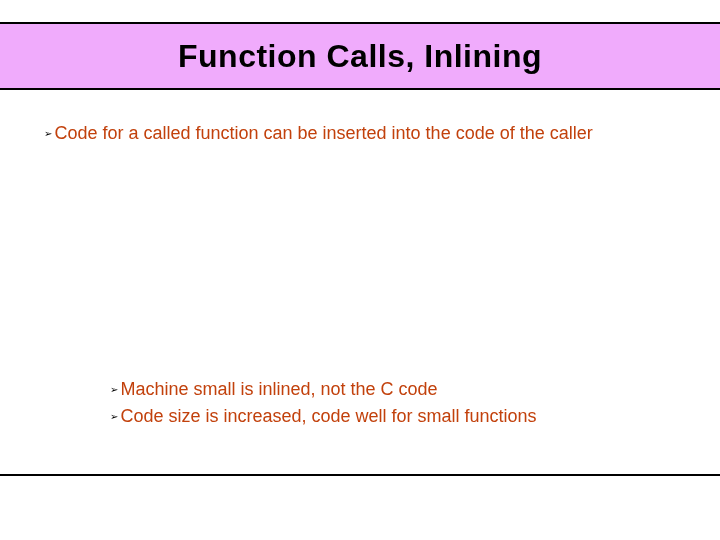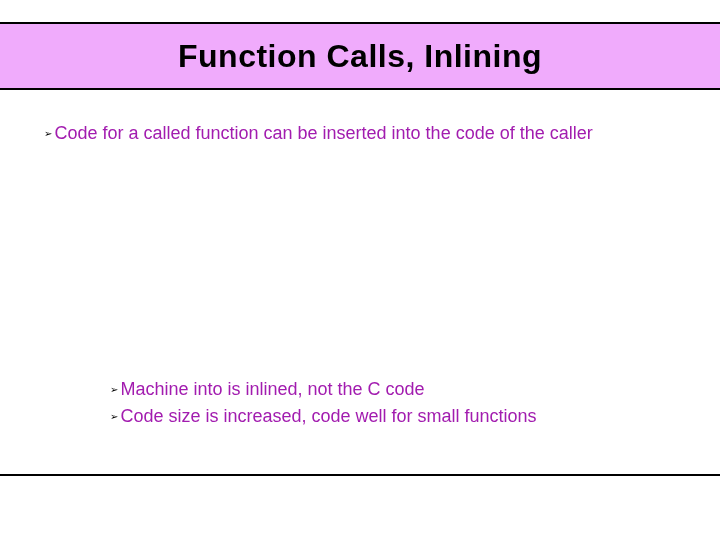--- a/index.html
+++ b/index.html
@@ -48,21 +48,21 @@
   }
   .chevron {
     font-size: 10px;
     color: #000;
     margin-top: 6px;
     margin-right: 2px;
     flex-shrink: 0;
   }
   .bullet-text {
     font-size: 18px;
-    color: #a21caf;
+    color: #c2410c;
     line-height: 1.3;
   }
   .footer-line {
     position: absolute;
     left: 0;
     bottom: 64px;
     width: 720px;
     height: 2px;
     background: #000;
   }
@@ -77,21 +77,21 @@
   </div>
 
   <div class="bullet-top">
     <span class="chevron">➢</span>
     <span class="bullet-text">Code for a called function can be inserted into the code of the caller</span>
   </div>
 
   <div class="sub-bullets">
     <div class="sub-bullet">
       <span class="chevron">➢</span>
-      <span class="bullet-text">Machine into is inlined, not the C code</span>
+      <span class="bullet-text">Machine small is inlined, not the C code</span>
     </div>
     <div class="sub-bullet">
       <span class="chevron">➢</span>
       <span class="bullet-text">Code size is increased, code well for small functions</span>
     </div>
   </div>
 
   <div class="footer-line"></div>
 
 </div>

